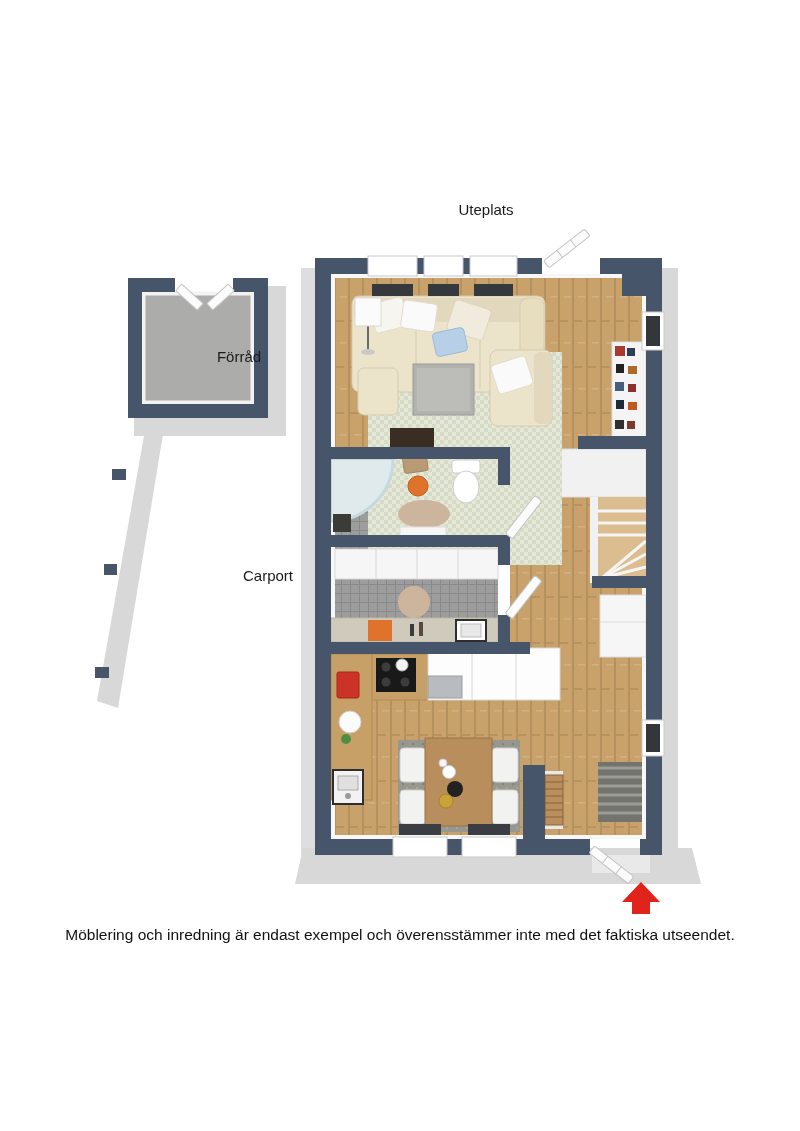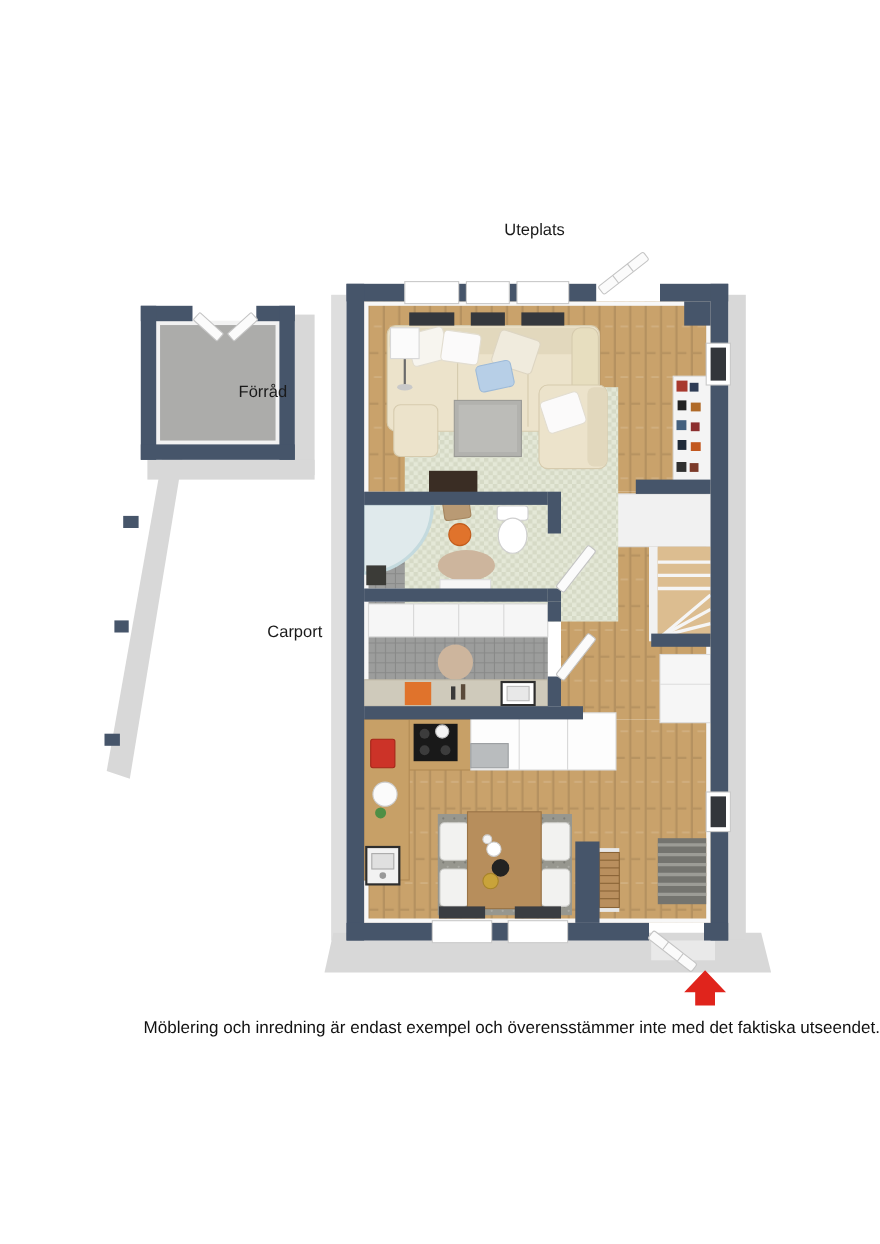--- a/index.html
+++ b/index.html
@@ -13,21 +13,21 @@
   .plan-label {
     position: absolute;
     transform: translate(-50%, -50%);
     font-size: 15px;
     color: #1a1a1a;
     white-space: nowrap;
   }
   #disclaimer {
     position: absolute;
     left: 0; top: 926px; width: 800px;
-    text-align: right;
+    text-align: center;
     font-size: 15.5px;
     color: #111111;
   }
   svg { position: absolute; left: 0; top: 0; }
 </style>
 </head>
 <body>
 
 <svg width="800" height="1131" viewBox="0 0 800 1131">
   <defs>

